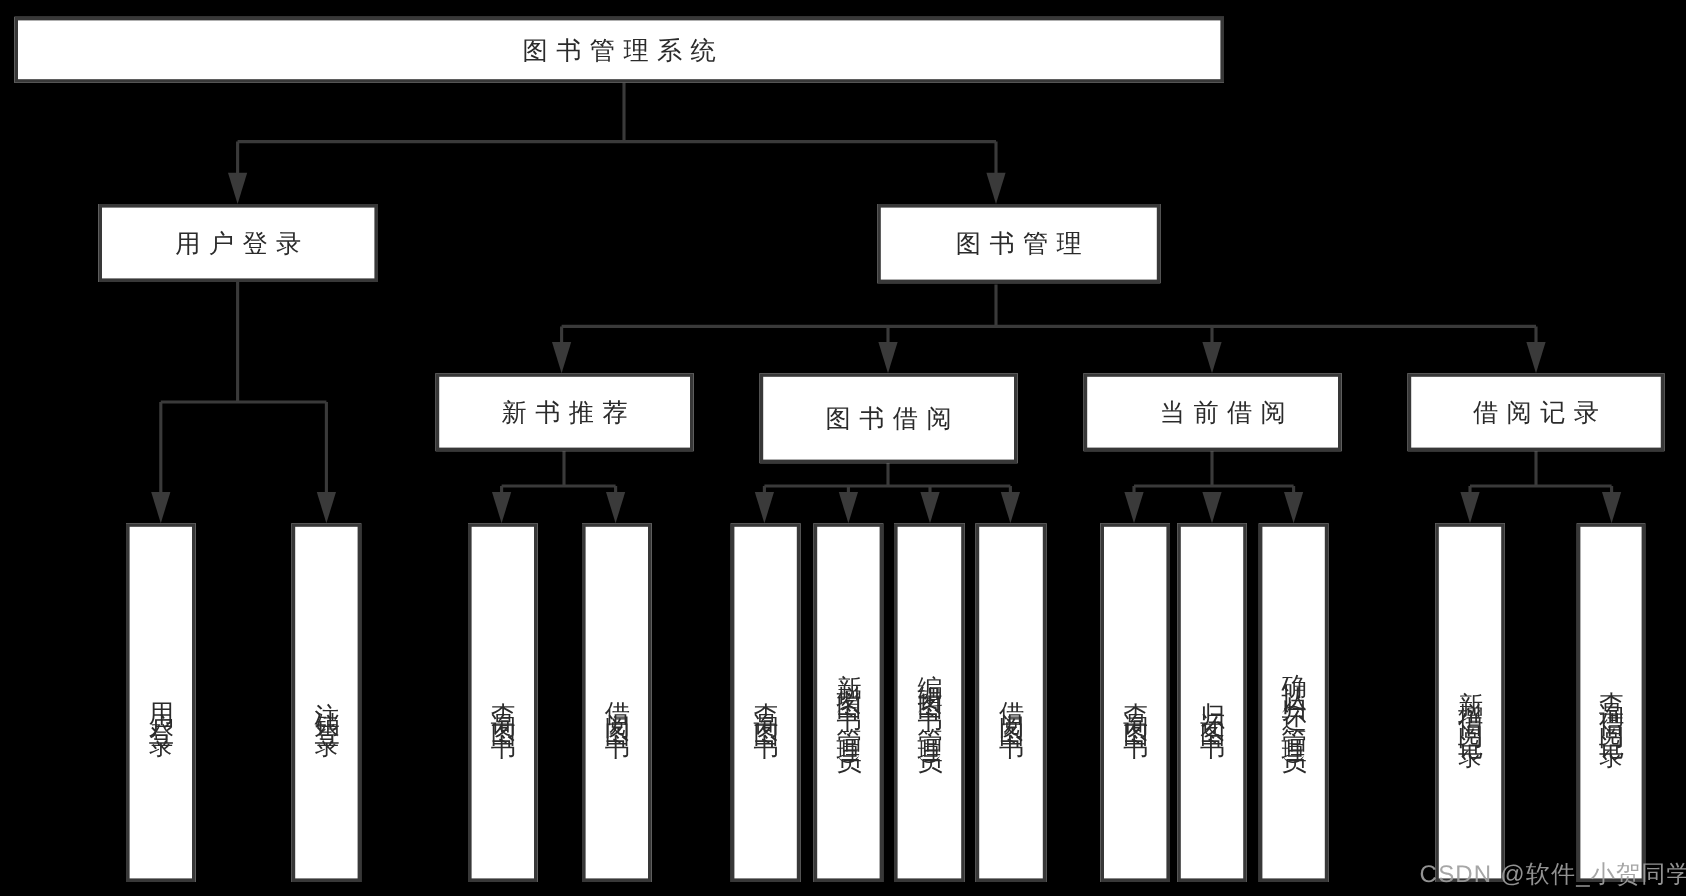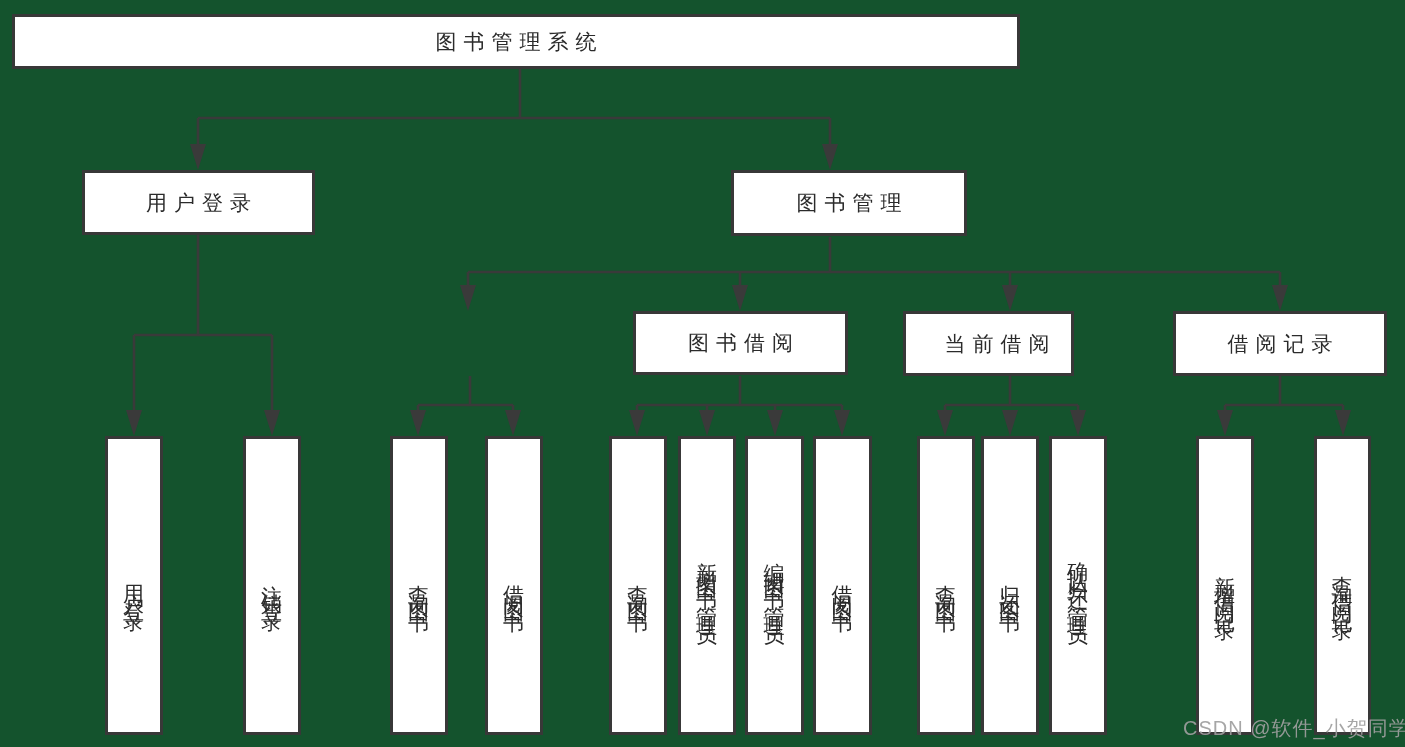--- a/index.html
+++ b/index.html
@@ -1,20 +1,20 @@
 <!DOCTYPE html>
 <html><head>
 <meta charset="utf-8">
 <style>
   html,body{margin:0;padding:0;background:#ffffff;}
   body{font-family:"Liberation Sans", sans-serif;}
   .stage{
     position:relative;
     width:1405px;height:747px;
-    background:#14532d;
+    background:#000000;
     overflow:hidden;
   }
   svg.connectors{position:absolute;left:0;top:0;z-index:1;}
   .box{
     position:absolute;
     box-sizing:border-box;
     background:#ffffff;
     border:3px solid #383838;
     display:flex;
     align-items:center;
@@ -100,24 +100,27 @@
     <span class="hlabel">图书管理系统</span>
   </div>
 
   <div class="box" style="left:82px;top:170px;width:233px;height:65px;">
     <span class="hlabel">用户登录</span>
   </div>
   <div class="box" style="left:731px;top:170px;width:236px;height:66px;">
     <span class="hlabel">图书管理</span>
   </div>
 
-  <div class="box" style="left:633px;top:311px;width:215px;height:64px;">
+  <div class="box" style="left:363px;top:311px;width:215px;height:65px;">
+    <span class="hlabel">新书推荐</span>
+  </div>
+  <div class="box" style="left:633px;top:311px;width:215px;height:75px;">
     <span class="hlabel">图书借阅</span>
   </div>
-  <div class="box" style="left:903px;top:311px;width:171px;height:65px;padding-left:17px;">
+  <div class="box" style="left:903px;top:311px;width:215px;height:65px;padding-left:17px;">
     <span class="hlabel">当前借阅</span>
   </div>
   <div class="box" style="left:1173px;top:311px;width:214px;height:65px;">
     <span class="hlabel">借阅记录</span>
   </div>
 
   <div class="box leaf" style="left:105px;top:436px;width:58px;height:299px;">
     <span class="vlabel">用户登录</span>
   </div>
   <div class="box leaf" style="left:243px;top:436px;width:58px;height:299px;">

